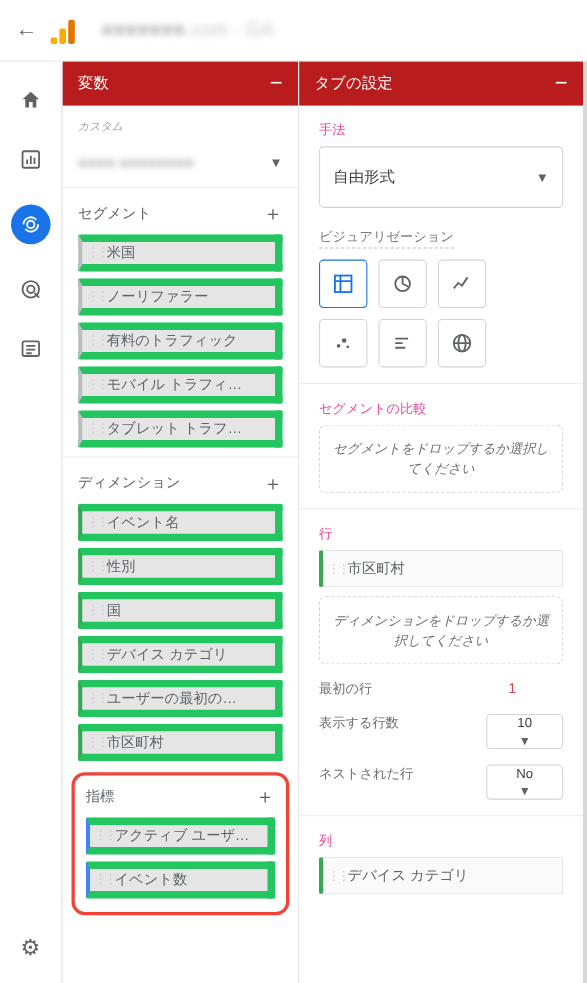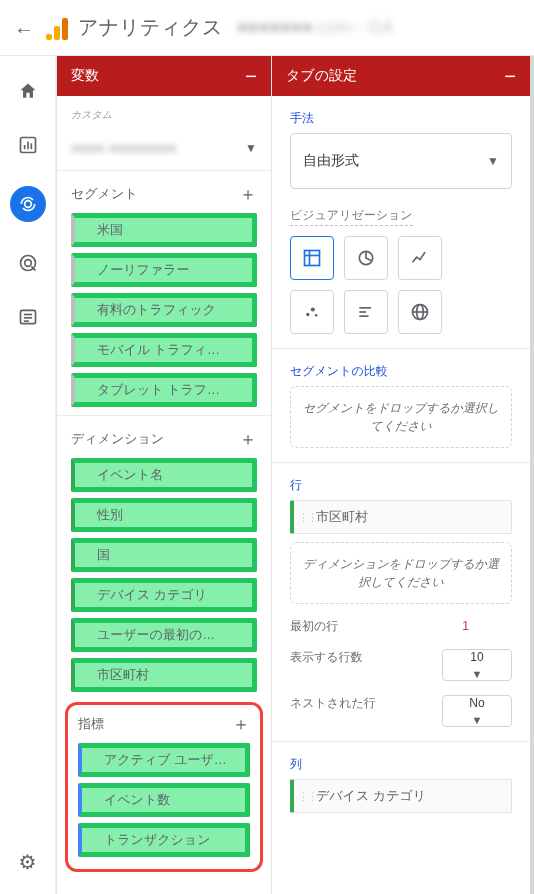--- a/index.html
+++ b/index.html
@@ -77,42 +77,42 @@
   .custom-row .caret { color:#5f6368; font-size:12px;}
   .sep { border:none; border-top:1px solid #ececec; margin:8px -14px 14px -14px;}
 
   .sec-head {
     display:flex; justify-content:space-between; align-items:center;
     font-size:13px; color:#5f6368; margin:6px 0 10px 0;
   }
   .sec-head .plus { font-size:18px; line-height:0; color:#5f6368;}
   .chips { display:flex; flex-direction:column; gap:6px;}
   .chip {
-    border:5px solid #22c55e; height:34px; border-radius:2px;
+    border:7px solid #22c55e; height:34px; border-radius:2px;
     display:flex; align-items:center; padding:0 8px 0 6px;
-    color:#5f6368; font-size:13px; background:#86efac;
+    color:#5f6368; font-size:13px; background:#e5e5e5;
     white-space:nowrap; overflow:hidden; text-overflow:ellipsis;
   }
   .chip .grip {
     display:inline-block; width:10px; margin-right:8px; letter-spacing:1px;
     color:#c6c6c6; font-size:11px; line-height:5px;
   }
   .chip .grip::before { content:"⋮⋮"; letter-spacing:-2px;}
   .chip.seg  { border-left:4px solid #bdbdbd; padding-left:4px;}
   .chip.dim  { border-left:4px solid #34a853; padding-left:4px;}
   .chip.met  { border-left:4px solid #4285f4; padding-left:4px;}
 
   .metrics-box {
     border:3px solid #f44336; border-radius:12px;
     padding:10px 10px 12px 10px; margin:10px -6px 0 -6px;
   }
 
   
   .tab-body { padding:14px 18px 18px 18px; }
-  .field-label { font-size:12px; color:#1d4ed8; margin-bottom:6px;}
+  .field-label { font-size:12px; color:#ec4899; margin-bottom:6px;}
   .dotted-label {
     font-size:12px; color:#787878; border-bottom:1px dashed #c0c0c0;
     display:inline-block; padding-bottom:1px; margin-bottom:10px;
   }
   .select-box {
     border:1px solid #d4d4d4; border-radius:4px; height:56px;
     display:flex; align-items:center; justify-content:space-between;
     padding:0 12px; font-size:14px; color:#3c4043; margin-bottom:18px;
   }
   .select-box .caret { color:#5f6368; font-size:12px;}
@@ -153,21 +153,20 @@
 </head>
 <body>
 
 <div class="topbar">
   <span class="back-arrow">←</span>
   <span class="logo">
     <span class="bar-a"></span>
       <span class="bar-b"></span>
       <span class="bar-c"></span>
   </span>
-  <span class="app-title">アナリティクス</span>
   <span class="app-sub">■■■■■■■.com - GA</span>
 </div>
 
 <div class="workspace">
 
   <div class="rail">
     <span class="rail-icon">
       <svg class="ic" viewBox="0 0 24 24" fill="currentColor">
           <path d="M12 3l9 8h-3v9h-4v-6H10v6H6v-9H3z"></path>
         </svg>
@@ -287,24 +286,20 @@
           </div>
           <div class="chips">
             <div class="chip met">
                 <span class="grip"></span>
                 <span>アクティブ ユーザ…</span>
               </div>
             <div class="chip met">
                 <span class="grip"></span>
                 <span>イベント数</span>
               </div>
-            <div class="chip met">
-                <span class="grip"></span>
-                <span>トランザクション</span>
-              </div>
           </div>
         </div>
       </div>
     </div>
 
     <div class="col col-tab">
       <div class="col-header">
         <span>タブの設定</span>
         <span class="minus">−</span>
       </div>

